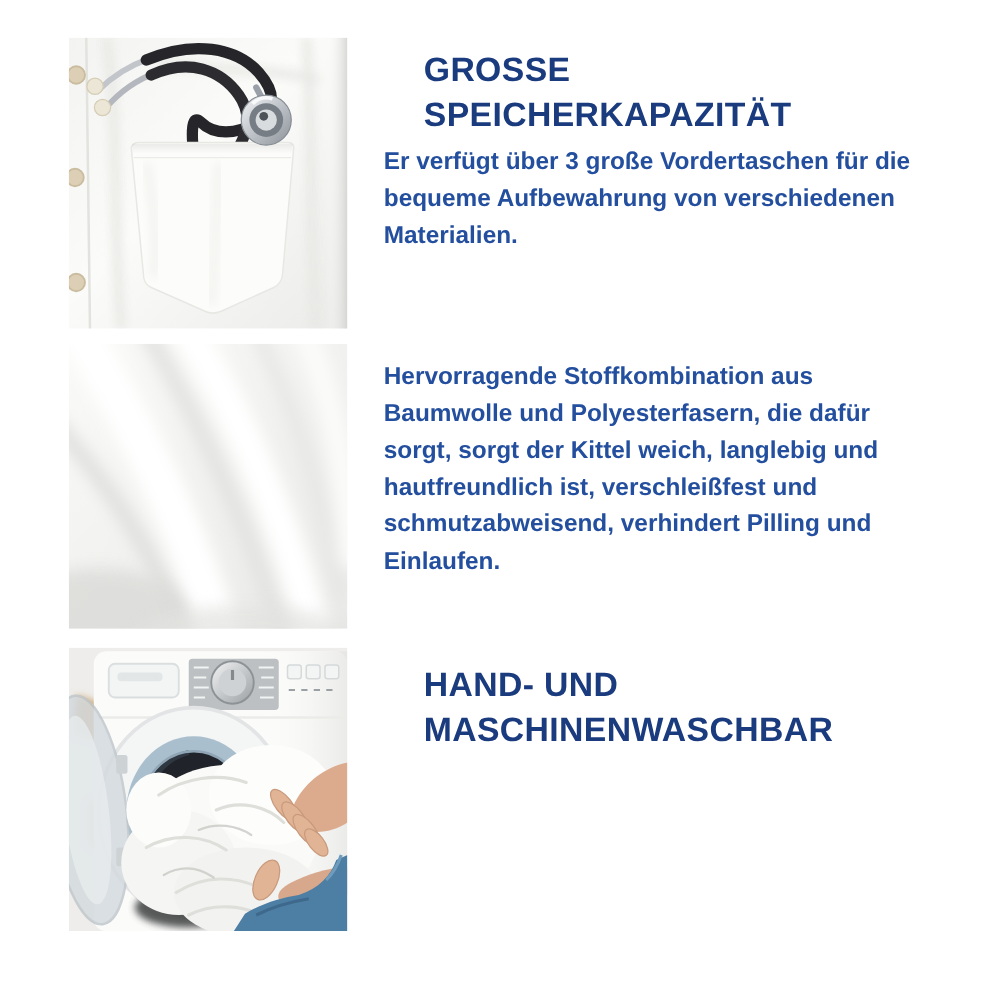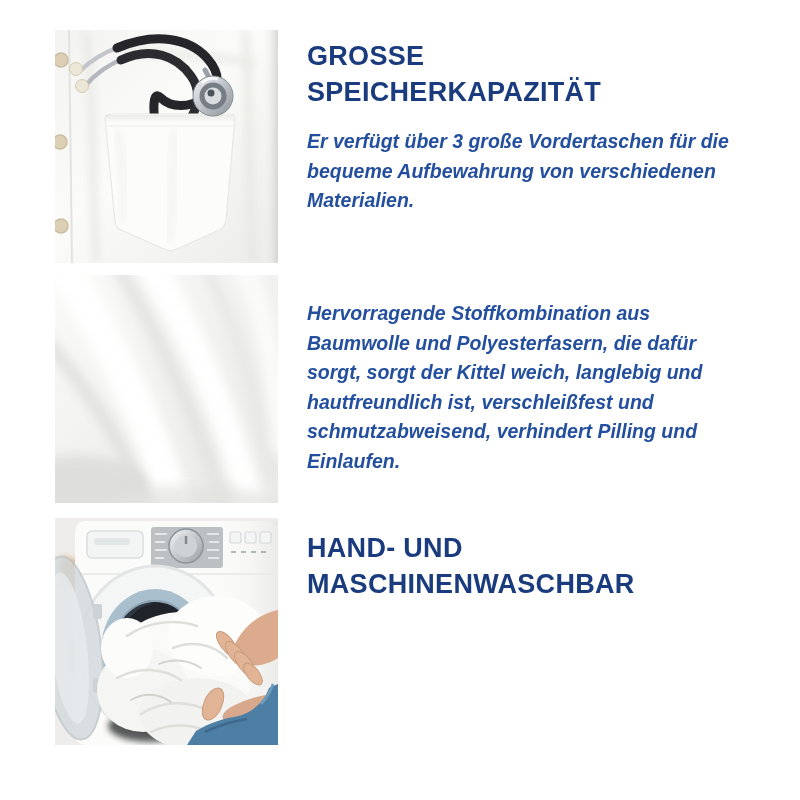--- a/index.html
+++ b/index.html
@@ -13,28 +13,27 @@
   #photo2{top:275px;height:228px;}
   #photo3{top:518px;height:227px;}
 
   .text-block{position:absolute;left:307px;width:470px;}
   #text1{top:38px;}
   #text2{top:282px;}
   #text3{top:530px;}
 
   .heading{
     color:var(--color-heading,#1a3b7e);
-    font-size:27px;font-weight:800;line-height:36px;letter-spacing:.3px;
+    font-size:27px;font-weight:800;line-height:36px;letter-spacing:.3px;margin-left:32px;
   }
   .body-text{
-    margin-top:17px;
+    margin-top:5px;
     color:var(--color-body,#234f9e);
     font-size:19.5px;font-weight:600;line-height:29.5px;
     white-space:pre-line;
-    font-style:italic;
   }
 </style>
 </head>
 <body style="background: rgb(255, 255, 255);">
 
 <div class="photo" id="photo1">
 <svg viewBox="0 0 223 233" preserveAspectRatio="none">
   <defs>
     <linearGradient id="coatBg" x1="0" y1="0" x2="1" y2="1">
       <stop offset="0" stop-color="#f3f3f1"></stop>

